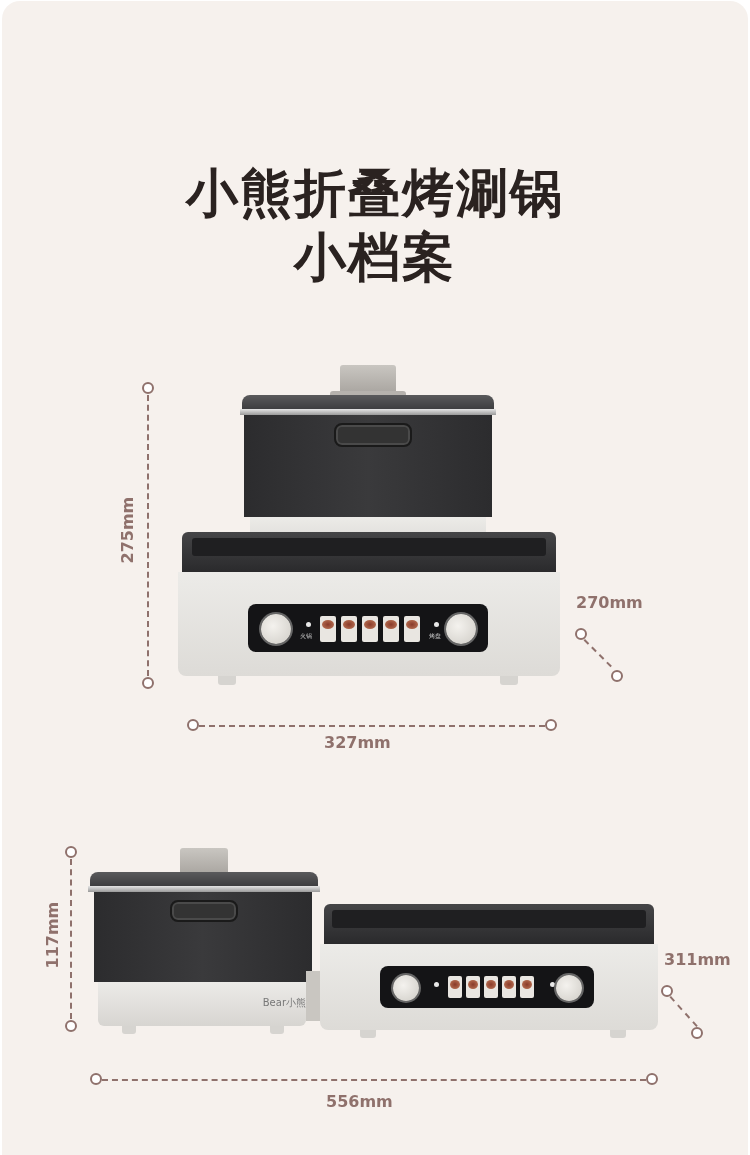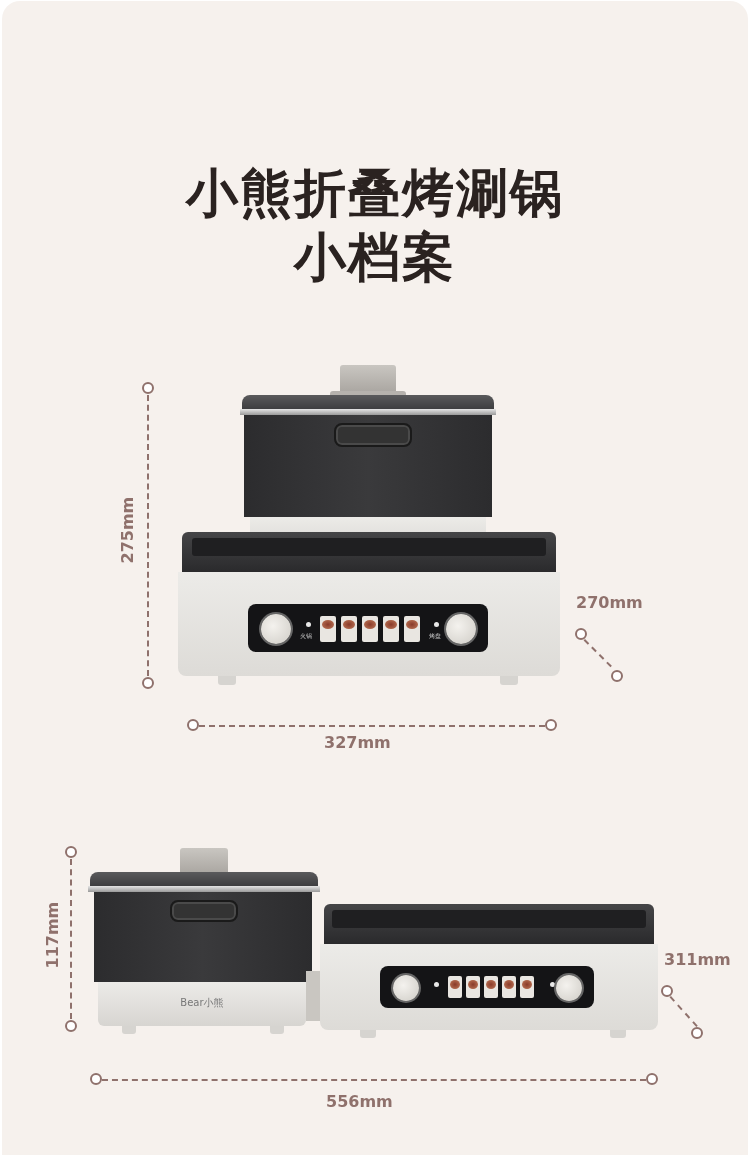--- a/index.html
+++ b/index.html
@@ -28,21 +28,21 @@
                border-radius:3px; }
   .hp-handle-base { position:absolute; background:#b6b2ad; border-radius:3px; }
   .hp-lid { position:absolute; background:linear-gradient(#5a5a5c,#3a3a3c);
             border-radius:8px 8px 2px 2px; }
   .hp-rim { position:absolute; background:linear-gradient(#e5e5e5,#9a9a9a); }
   .hp-body { position:absolute; background:linear-gradient(90deg,#2c2c2e,#3a3a3c 50%,#2c2c2e); }
   .hp-grip { position:absolute; border:2px solid #1a1a1a; border-radius:8px;
              background:#333; box-shadow:inset 0 0 0 2px #4a4a4a; }
   .hp-base { position:absolute; background:linear-gradient(#ecebe8,#d7d5d1);
              border-radius:0 0 6px 6px; }
-  .brand { position:absolute; font-size:10px; color:#777; text-align:center;
+  .brand { position:absolute; font-size:10px; color:#777; text-align:right;
            font-family:"DejaVu Sans",sans-serif; }
 
   .grill { position:absolute; }
   .gr-tray { position:absolute; background:linear-gradient(#454547,#2a2a2c);
              border-radius:6px 6px 0 0; }
   .gr-tray-inner { position:absolute; background:#1f1f21; border-radius:3px; }
   .gr-body { position:absolute; background:linear-gradient(#ecebe8,#dddbd7);
              border-radius:0 0 8px 8px; }
   .gr-panel { position:absolute; background:#141416; border-radius:8px; }
   .knob { position:absolute; border-radius:50%;

